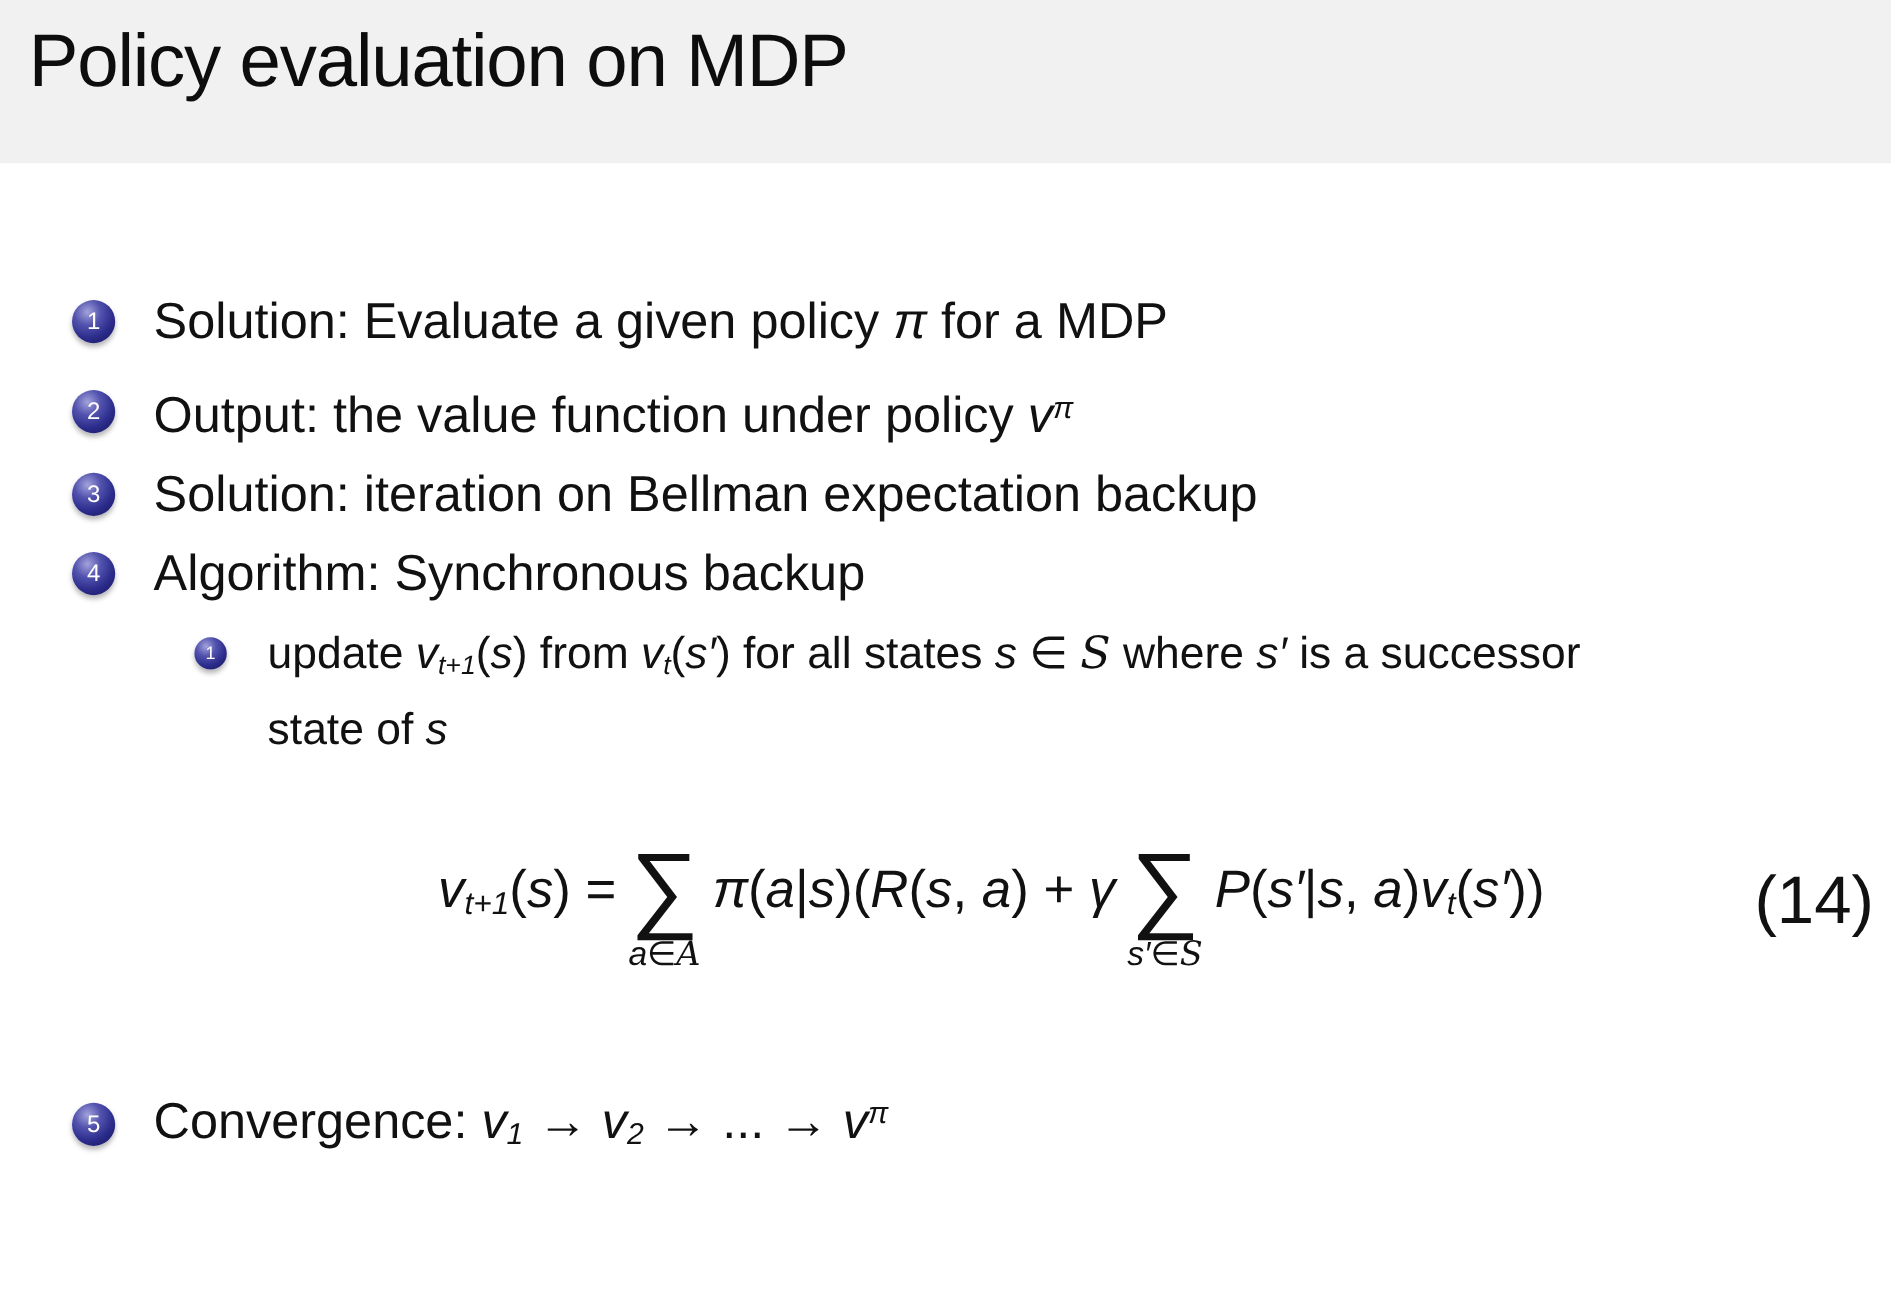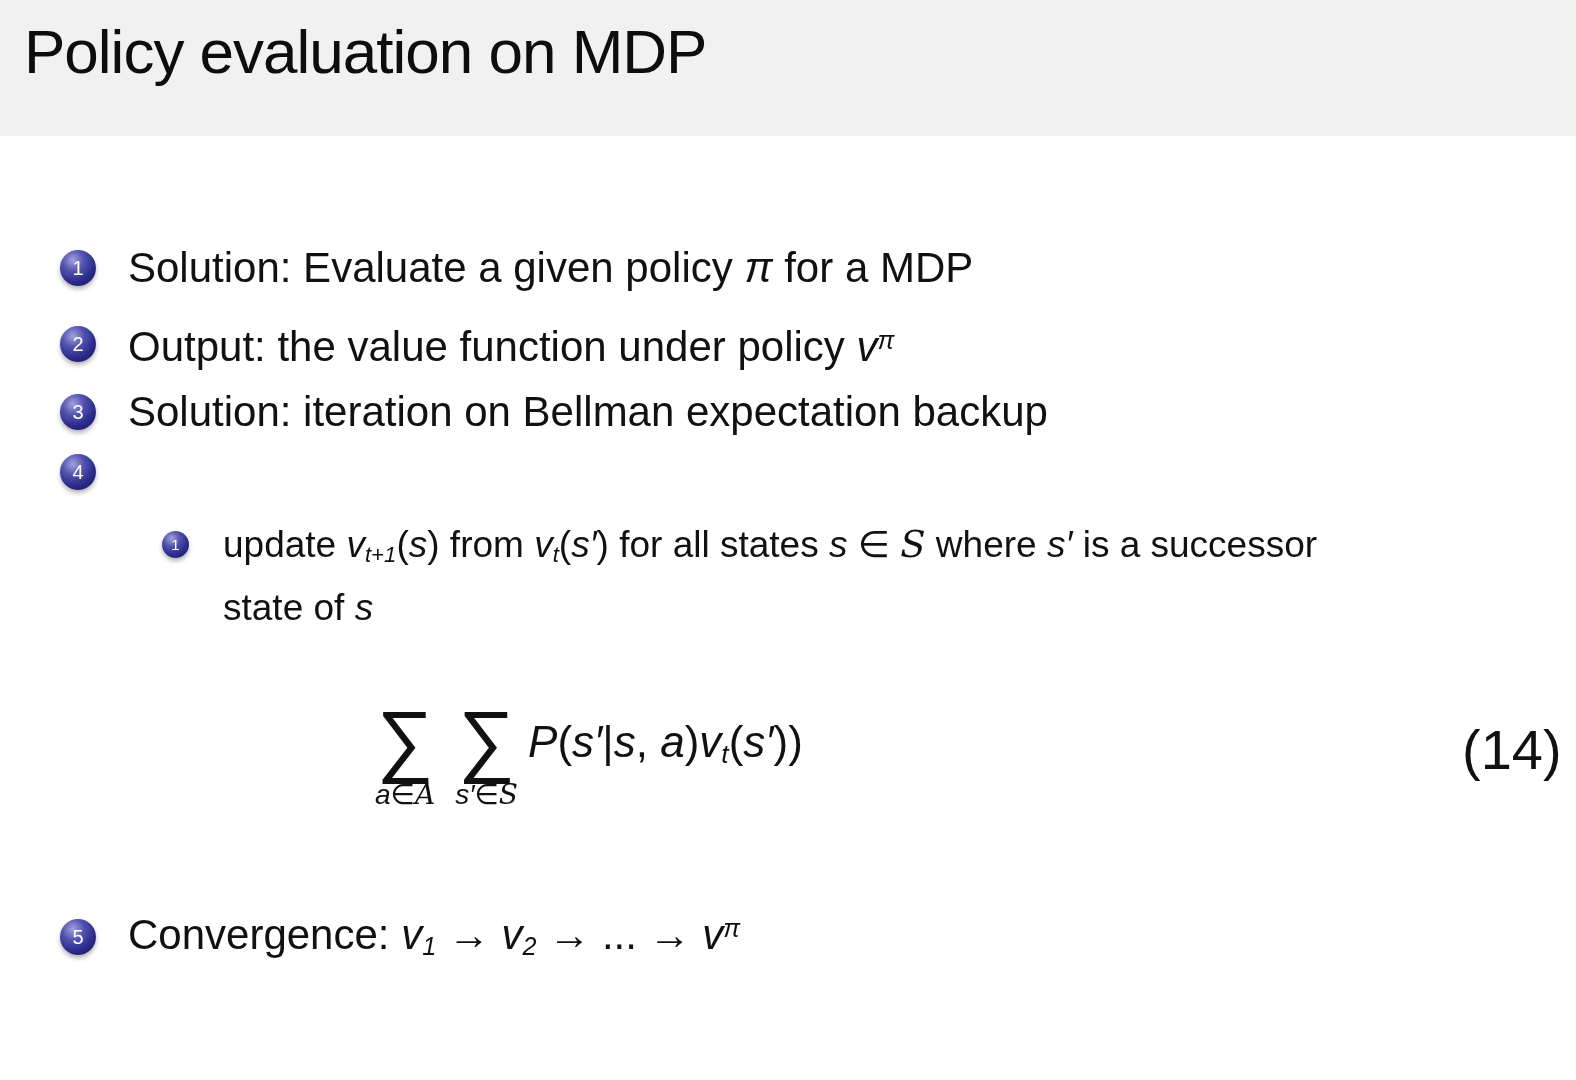--- a/index.html
+++ b/index.html
@@ -148,37 +148,40 @@
     <span class="ball">
         <span class="ball-num">3</span>
       </span>
     <div class="btext"><span>Solution: iteration on Bellman expectation backup</span></div>
   </div>
 
   <div class="item" style="top:454px">
     <span class="ball">
         <span class="ball-num">4</span>
       </span>
+    <div class="btext"><span>Algorithm: Synchronous backup</span></div>
   </div>
 
   <div class="item sub" style="top:518px">
     <span class="ball small">
         <span class="ball-num">1</span>
       </span>
     <div class="sub-lines">
       <div><span>update </span><span class="seg-i">v</span><span class="seg-sub">t+1</span><span>(</span><span class="seg-i">s</span><span>) from </span><span class="seg-i">v</span><span class="seg-sub">t</span><span>(</span><span class="seg-i">s′</span><span>) for all states </span><span class="seg-i">s</span><span> ∈ </span><span class="seg-cal">S</span><span> where </span><span class="seg-i">s′</span><span> is a successor</span></div>
       <div><span>state of </span><span class="seg-i">s</span></div>
     </div>
   </div>
 
   <div class="formula">
+    <span class="fpart"><span class="seg-i">v</span><span class="seg-sub">t+1</span><span>(</span><span class="seg-i">s</span><span>) = </span></span>
     <span class="sum">
       <span class="sigma">∑</span>
       <span class="limit"><span class="seg-i">a</span><span>∈</span><span class="seg-cal">A</span></span>
     </span>
+    <span class="fpart"><span class="seg-i">π</span><span>(</span><span class="seg-i">a</span><span>|</span><span class="seg-i">s</span><span>)(</span><span class="seg-i">R</span><span>(</span><span class="seg-i">s</span><span>, </span><span class="seg-i">a</span><span>) + </span><span class="seg-i">γ</span></span>
     <span class="sum">
       <span class="sigma">∑</span>
       <span class="limit"><span class="seg-i">s′</span><span>∈</span><span class="seg-cal">S</span></span>
     </span>
     <span class="fpart"><span class="seg-i">P</span><span>(</span><span class="seg-i">s′</span><span>|</span><span class="seg-i">s</span><span>, </span><span class="seg-i">a</span><span>)</span><span class="seg-i">v</span><span class="seg-sub">t</span><span>(</span><span class="seg-i">s′</span><span>))</span></span>
   </div>
 
   <div class="eqnum">(14)</div>
 
   <div class="item" style="top:904px">

